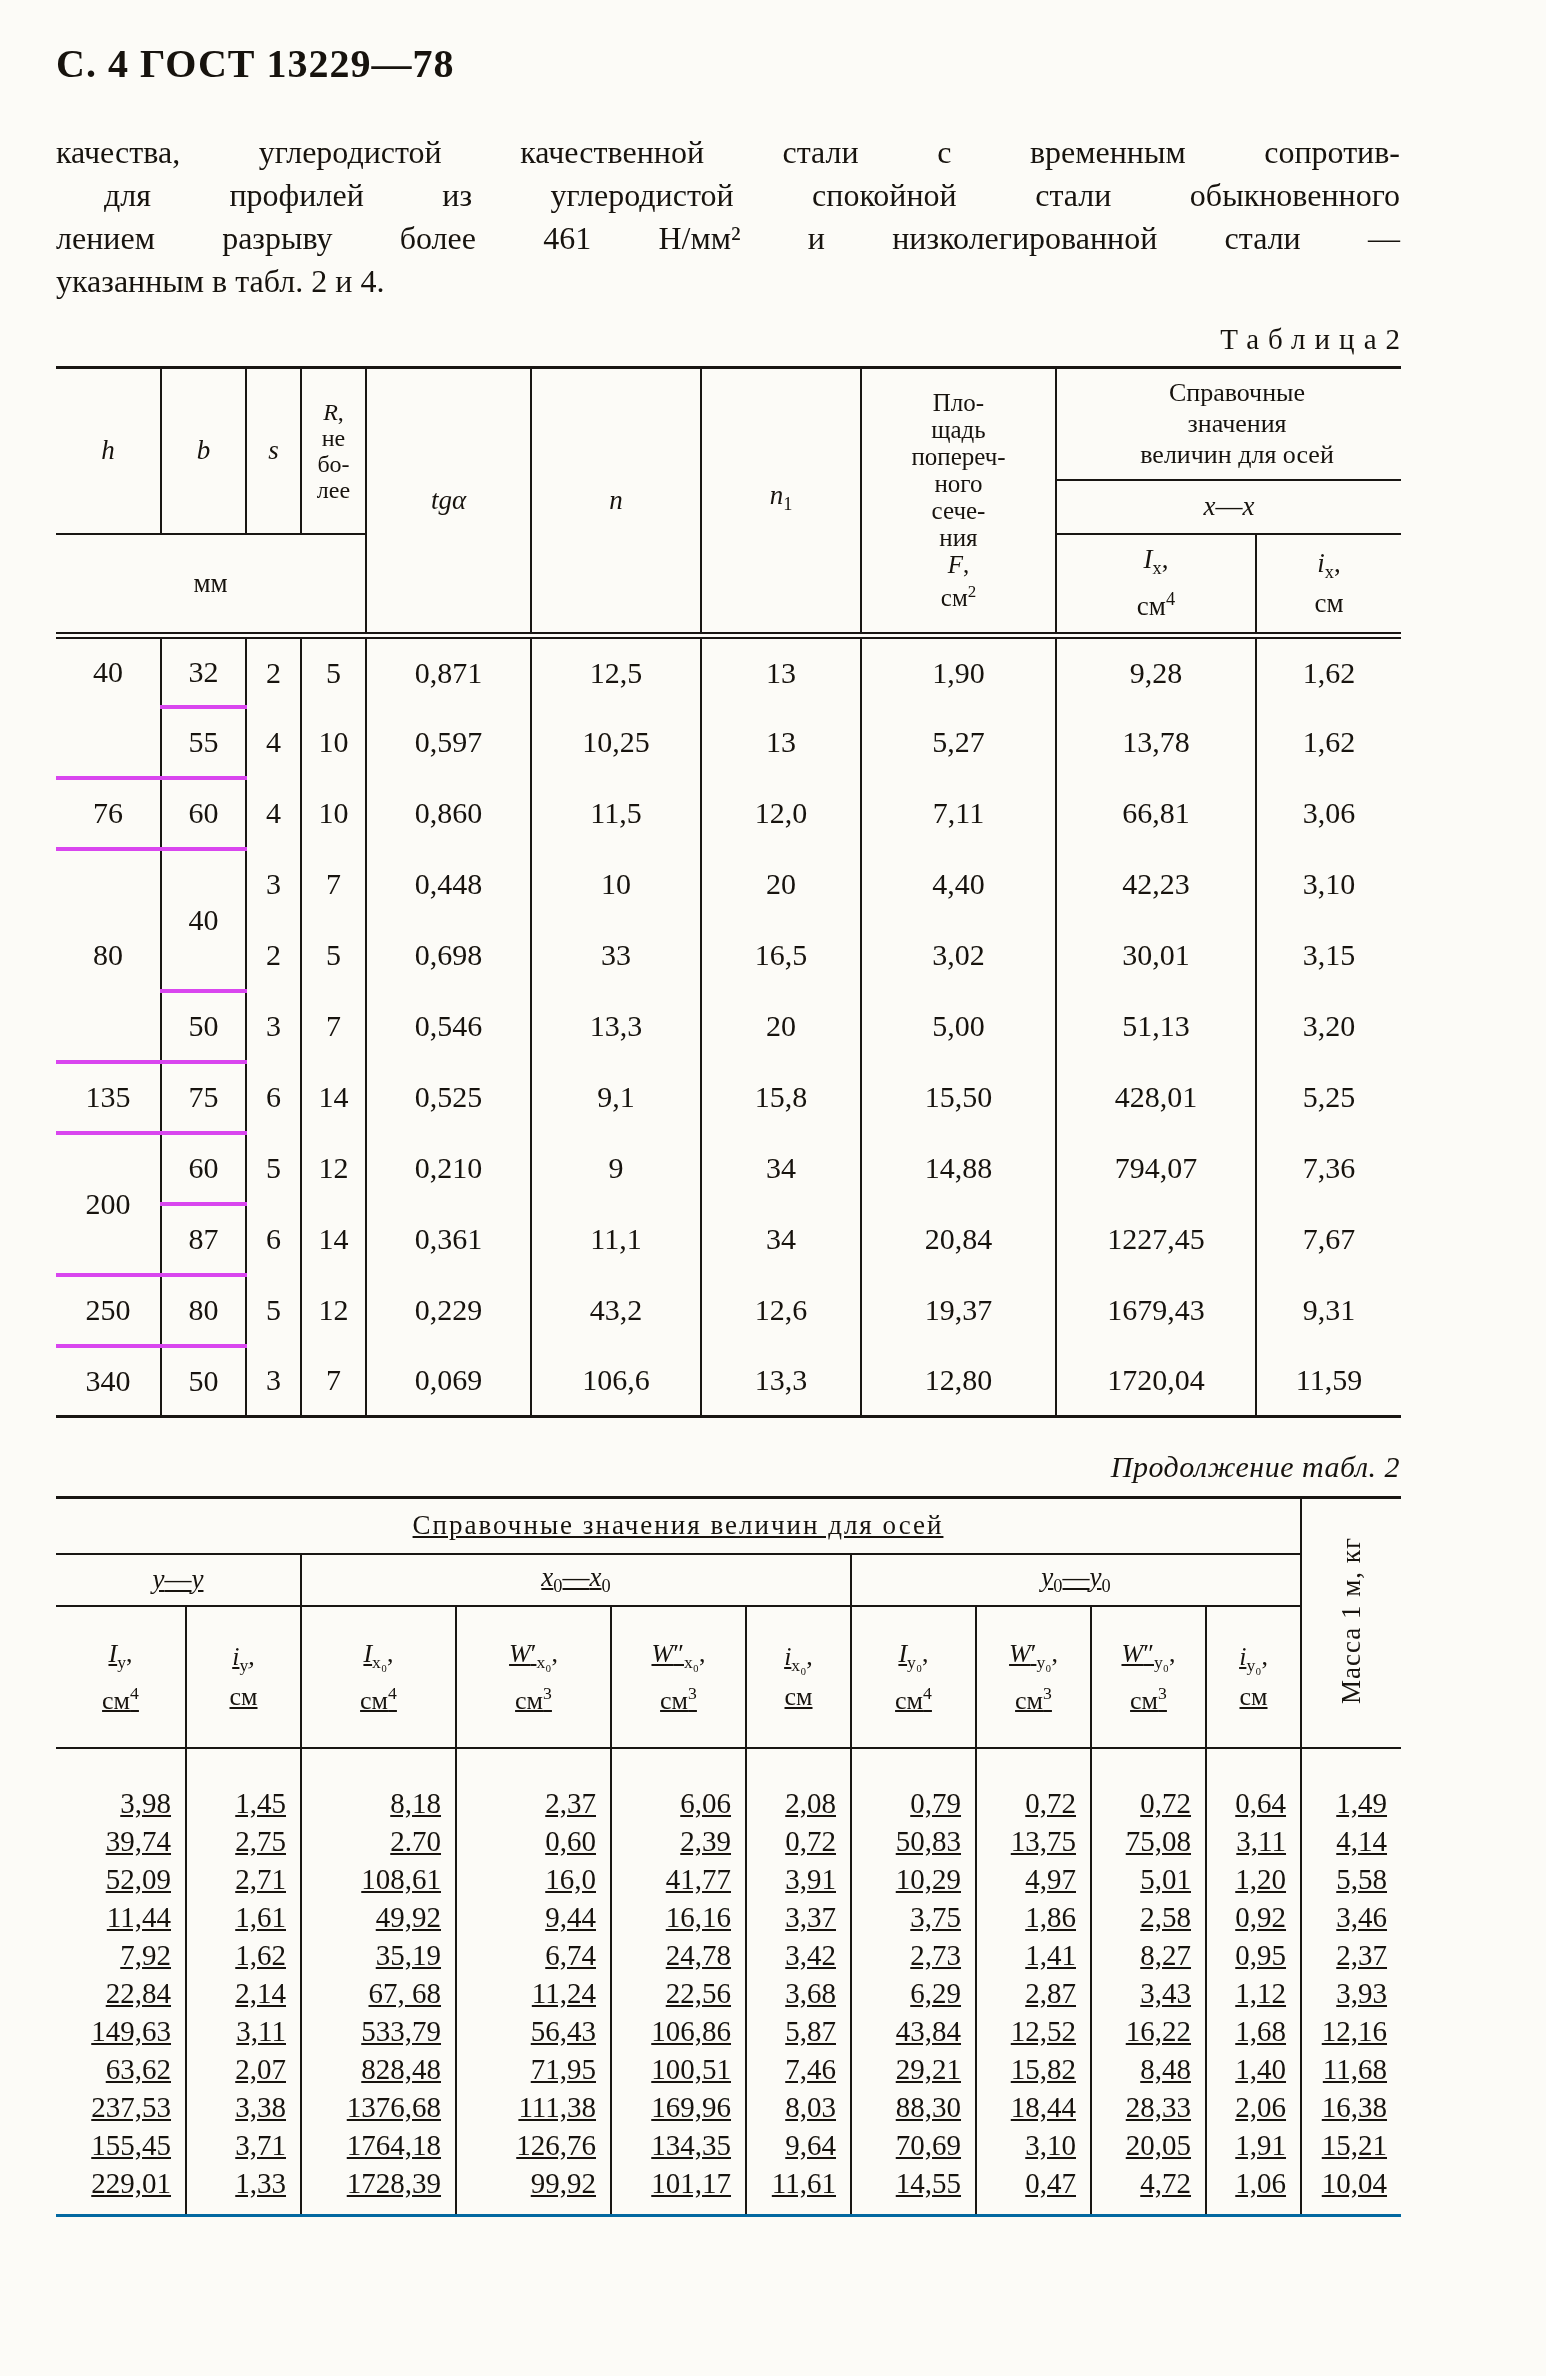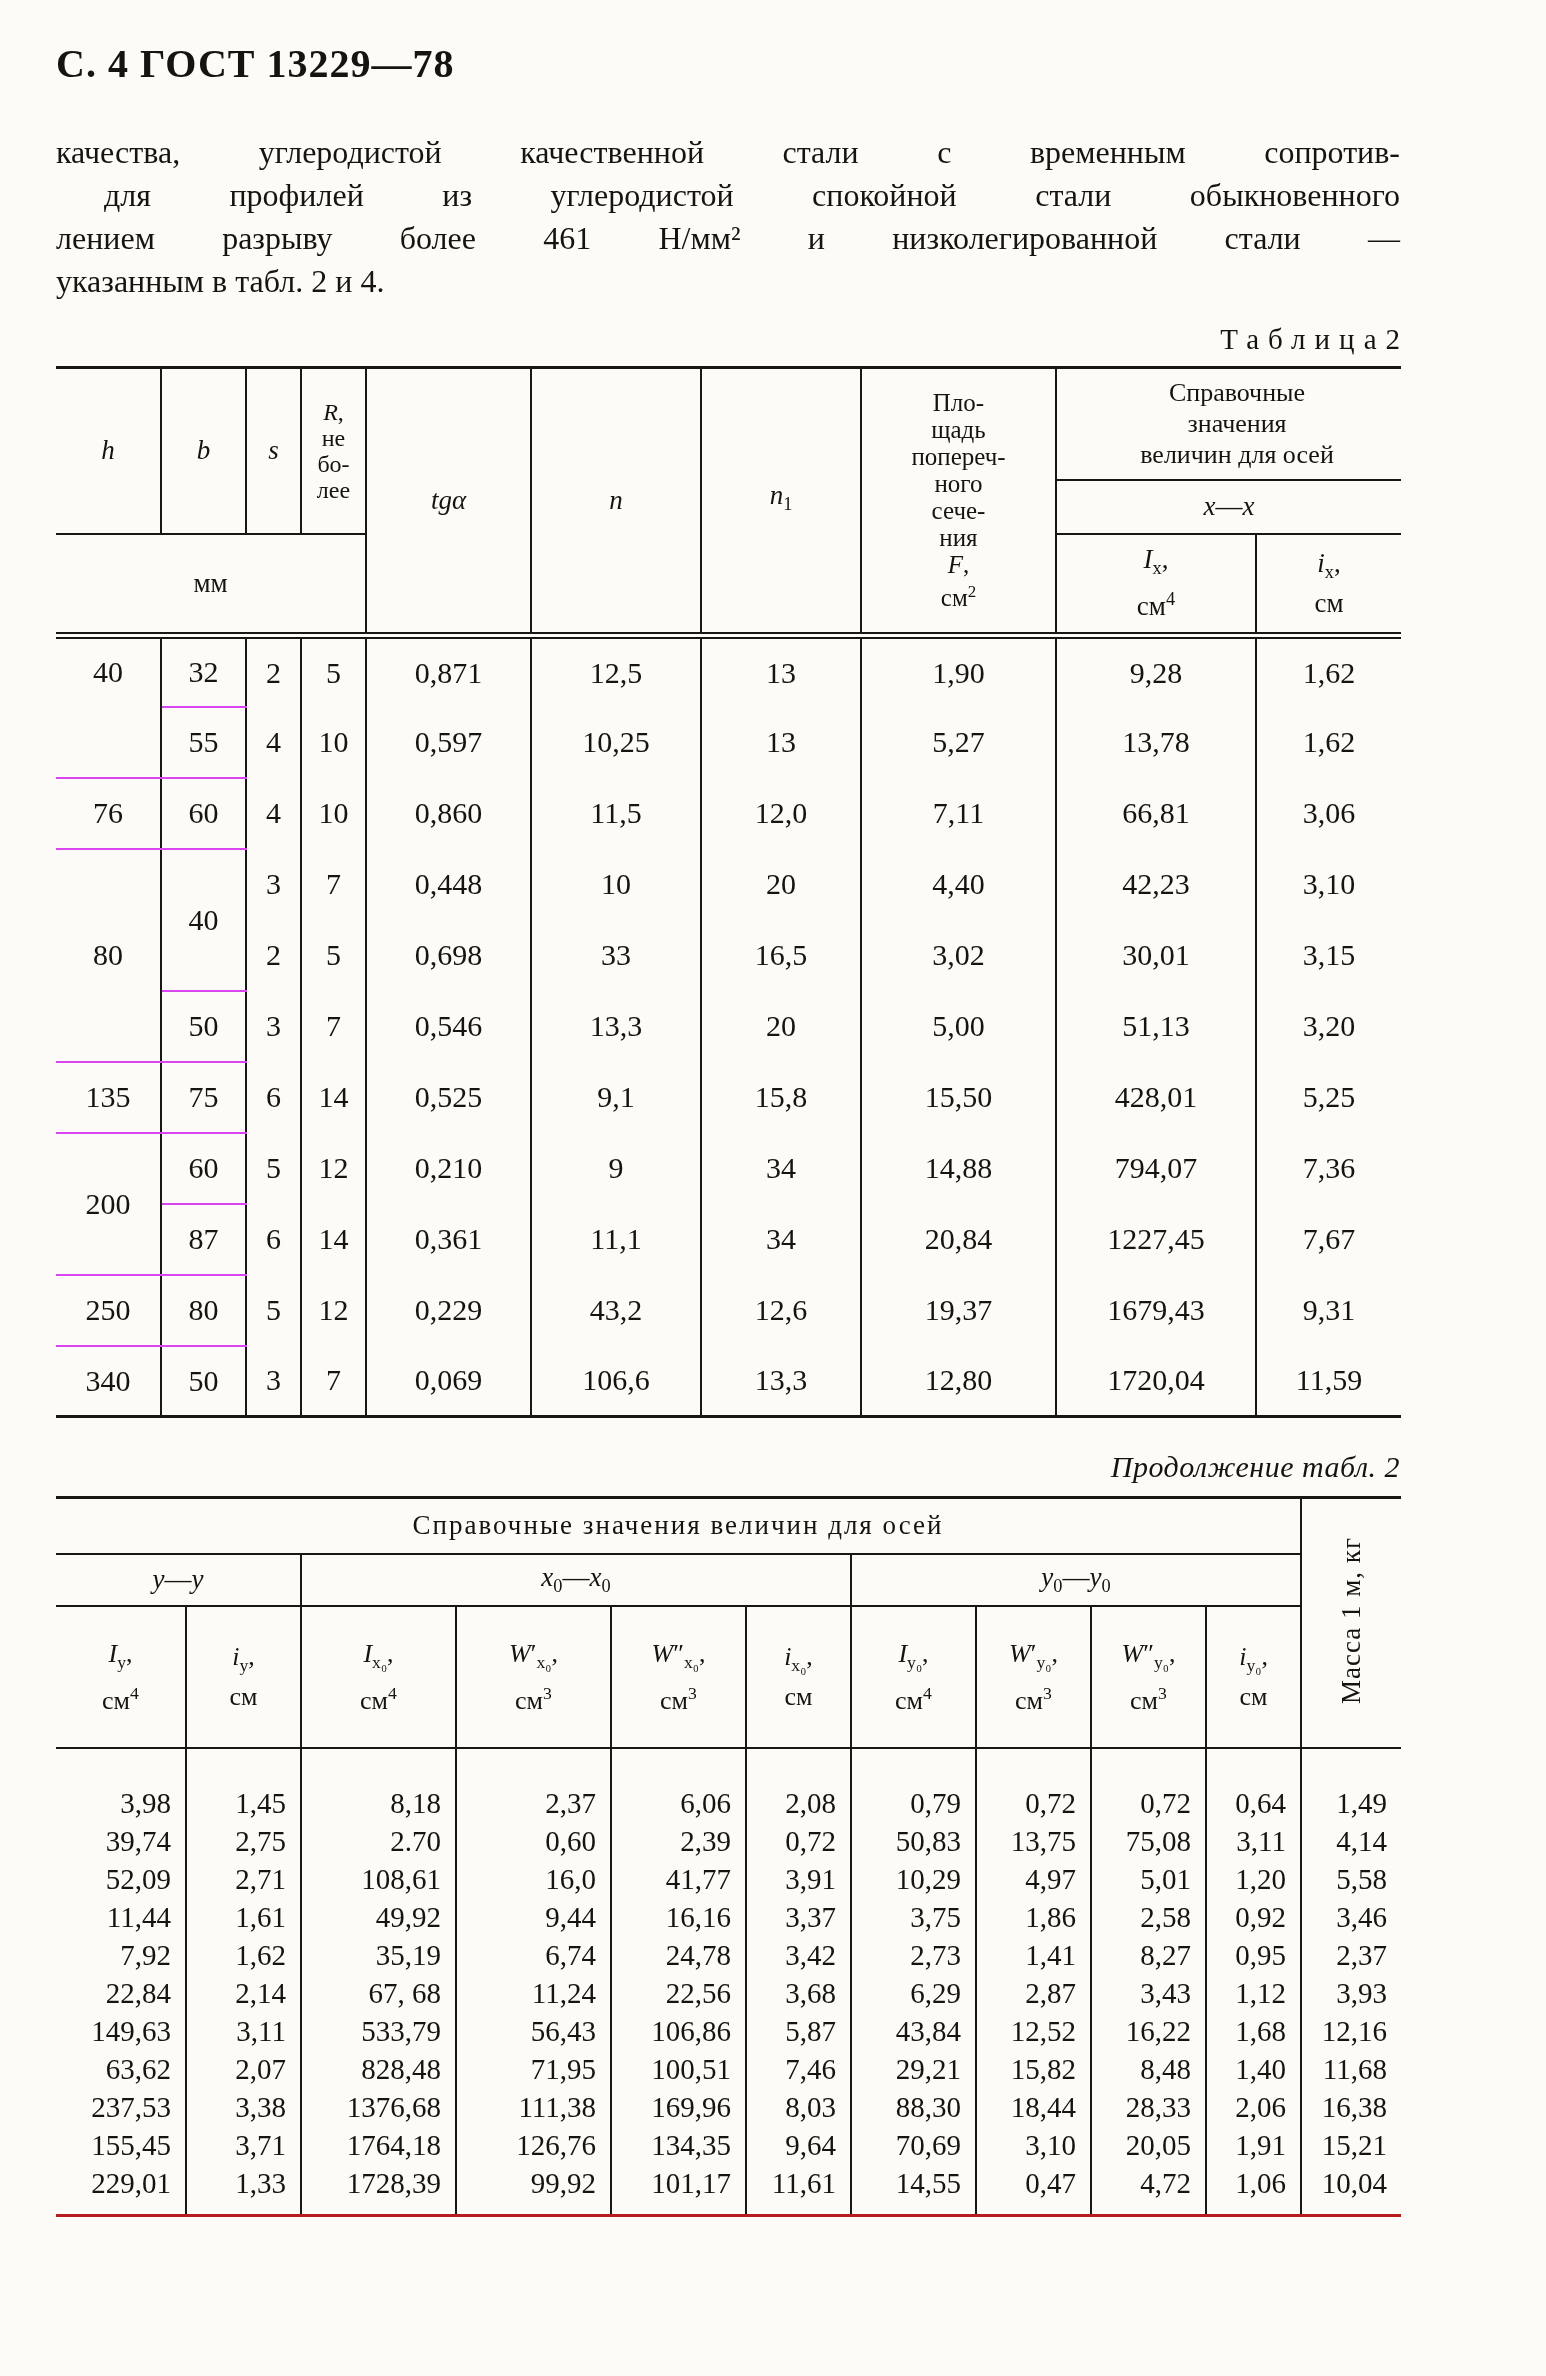--- a/index.html
+++ b/index.html
@@ -30,28 +30,28 @@
   .t1 th.lastcol, .t1 td.lastcol { border-right: none; }
   .t1 thead { border-bottom: 7px double #191613; }
   .t1 .hr1 { height: 112px; } .t1 .hr2 { height: 54px; } .t1 .hr3 { height: 102px; }
   .t1 thead th { font-size: 27px; line-height: 31px; }
   .t1 th.c-h, .t1 th.c-b, .t1 th.c-s, .t1 th.c-r { border-bottom: 2px solid #191613; }
   .t1 th.c-r { font-size: 24px; line-height: 26px; }
   .t1 th.c-f { font-size: 25px; line-height: 27px; }
   .t1 th.c-ref { border-bottom: 2px solid #191613; font-size: 26px; line-height: 31px; padding-left: 16px; }
   .t1 th.c-axis { border-bottom: 2px solid #191613; }
   .t1 tbody td { height: 71px; font-size: 30px; }
-  .t1 td.grp { border-bottom: 2px solid #d946ef; }
+  .t1 td.grp { border-bottom: 4px solid #d946ef; }
   .t1 td.vtop { vertical-align: top; padding-top: 16px; }
 
   
   .caption2 { margin-top: 32px; margin-bottom: 12px; text-align: right; font-style: italic; font-size: 30px; letter-spacing: 0.5px; }
 
   
-  .t2 { border-top: 3px solid #191613; border-bottom: 3px solid #b91c1c; }
+  .t2 { border-top: 3px solid #191613; border-bottom: 3px solid #0369a1; text-decoration: underline; }
   .t2 th, .t2 td { border-right: 2px solid #191613; padding: 0; }
   .t2 thead { border-bottom: 2px solid #191613; }
   .t2 .tr-title { height: 56px; }
   .t2 .t2-title { border-bottom: 2px solid #191613; font-size: 27px; letter-spacing: 2px; text-align: center; vertical-align: middle; }
   .t2 .tr-groups { height: 52px; }
   .t2 .tr-groups th { border-bottom: 2px solid #191613; font-size: 27px; text-align: center; vertical-align: middle; }
   .t2 .tr-cols { height: 142px; }
   .t2 .tr-cols th { font-size: 26px; line-height: 31px; text-align: center; vertical-align: middle; }
   .t2 th.t2-mass { border-right: none; vertical-align: middle; text-align: center; }
   .vert { writing-mode: vertical-rl; transform: rotate(180deg); font-size: 27px; letter-spacing: 1px; display: inline-block; }

